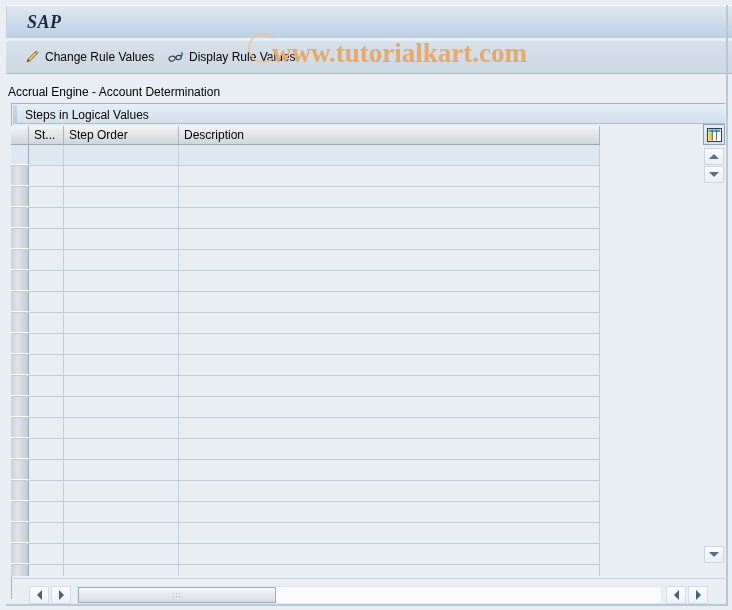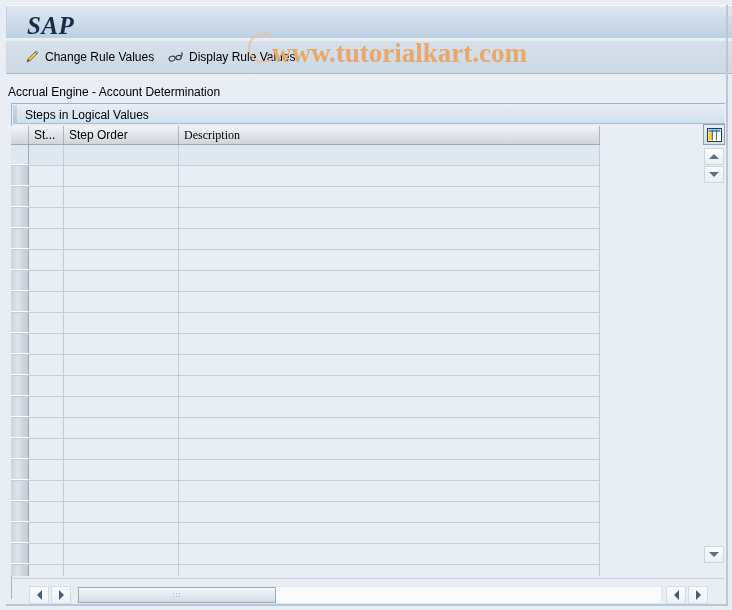--- a/index.html
+++ b/index.html
@@ -36,21 +36,21 @@
     border-top: 1px solid #ffffff;
     border-left: 1px solid #c3d1e0;
     box-sizing: border-box;
   }
   #sap-logo {
     position: absolute;
     left: 20px; top: 6px;
     font-family: "Liberation Serif", serif;
     font-weight: bold;
     font-style: italic;
-    font-size: 25px;
+    font-size: 18px;
     letter-spacing: 0.5px;
     color: #1a2b45;
   }
   #title-bar-topline {
     position: absolute;
     left: 0; top: 0;
     width: 732px; height: 5px;
     background: #e9eef5;
   }
   #title-bar-leftline {
@@ -179,21 +179,21 @@
     border-right: 1px solid #a9b5c3;
     padding: 2px 8px 0 5px;
     font-size: 12px;
     color: #000000;
     overflow: hidden;
     white-space: nowrap;
   }
   .hcell.sel { width: 18px; padding-left: 0; }
   .hcell.c-st { width: 35px; }
   .hcell.c-type { width: 115px; }
-  .hcell.c-desc { width: 421px; border-right: 1px solid #a9b5c3; font-family: Liberation Serif, serif; }
+  .hcell.c-desc { width: 421px; border-right: 1px solid #a9b5c3; }
 
   #grid-body {
     position: relative;
     height: 431px;
     overflow: hidden;
   }
   .grow {
     display: flex;
     height: 21px;
     box-sizing: border-box;

